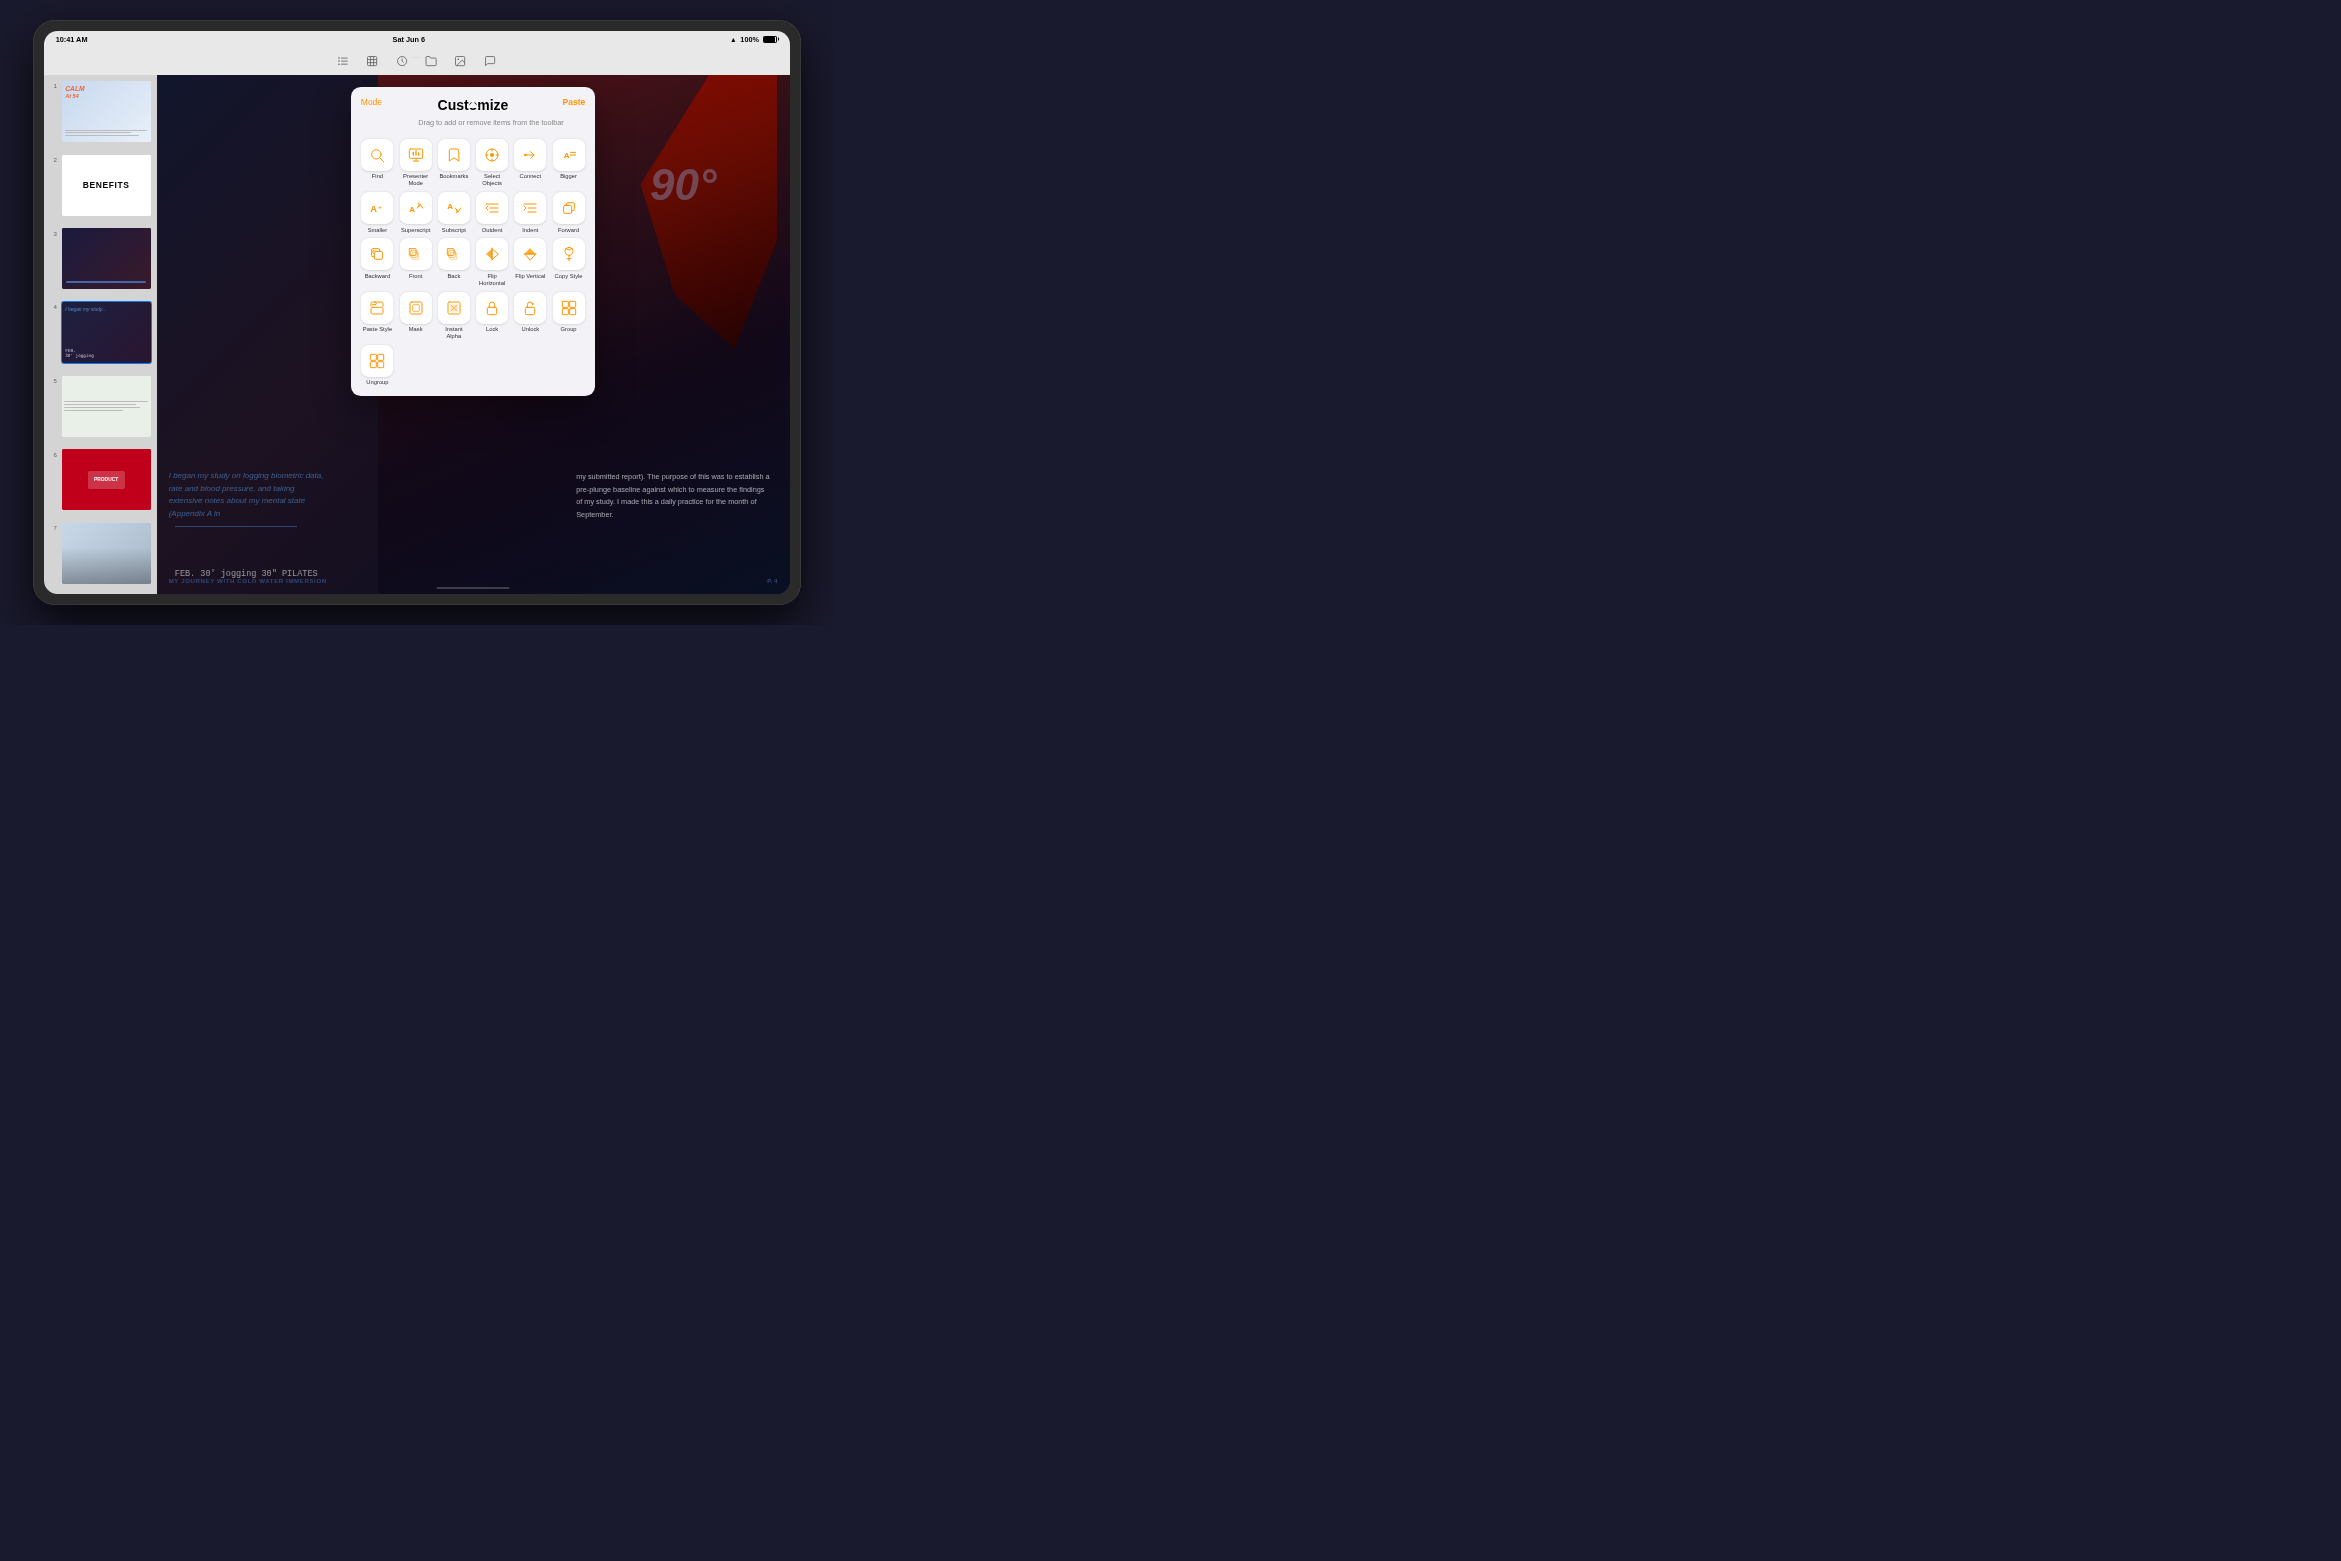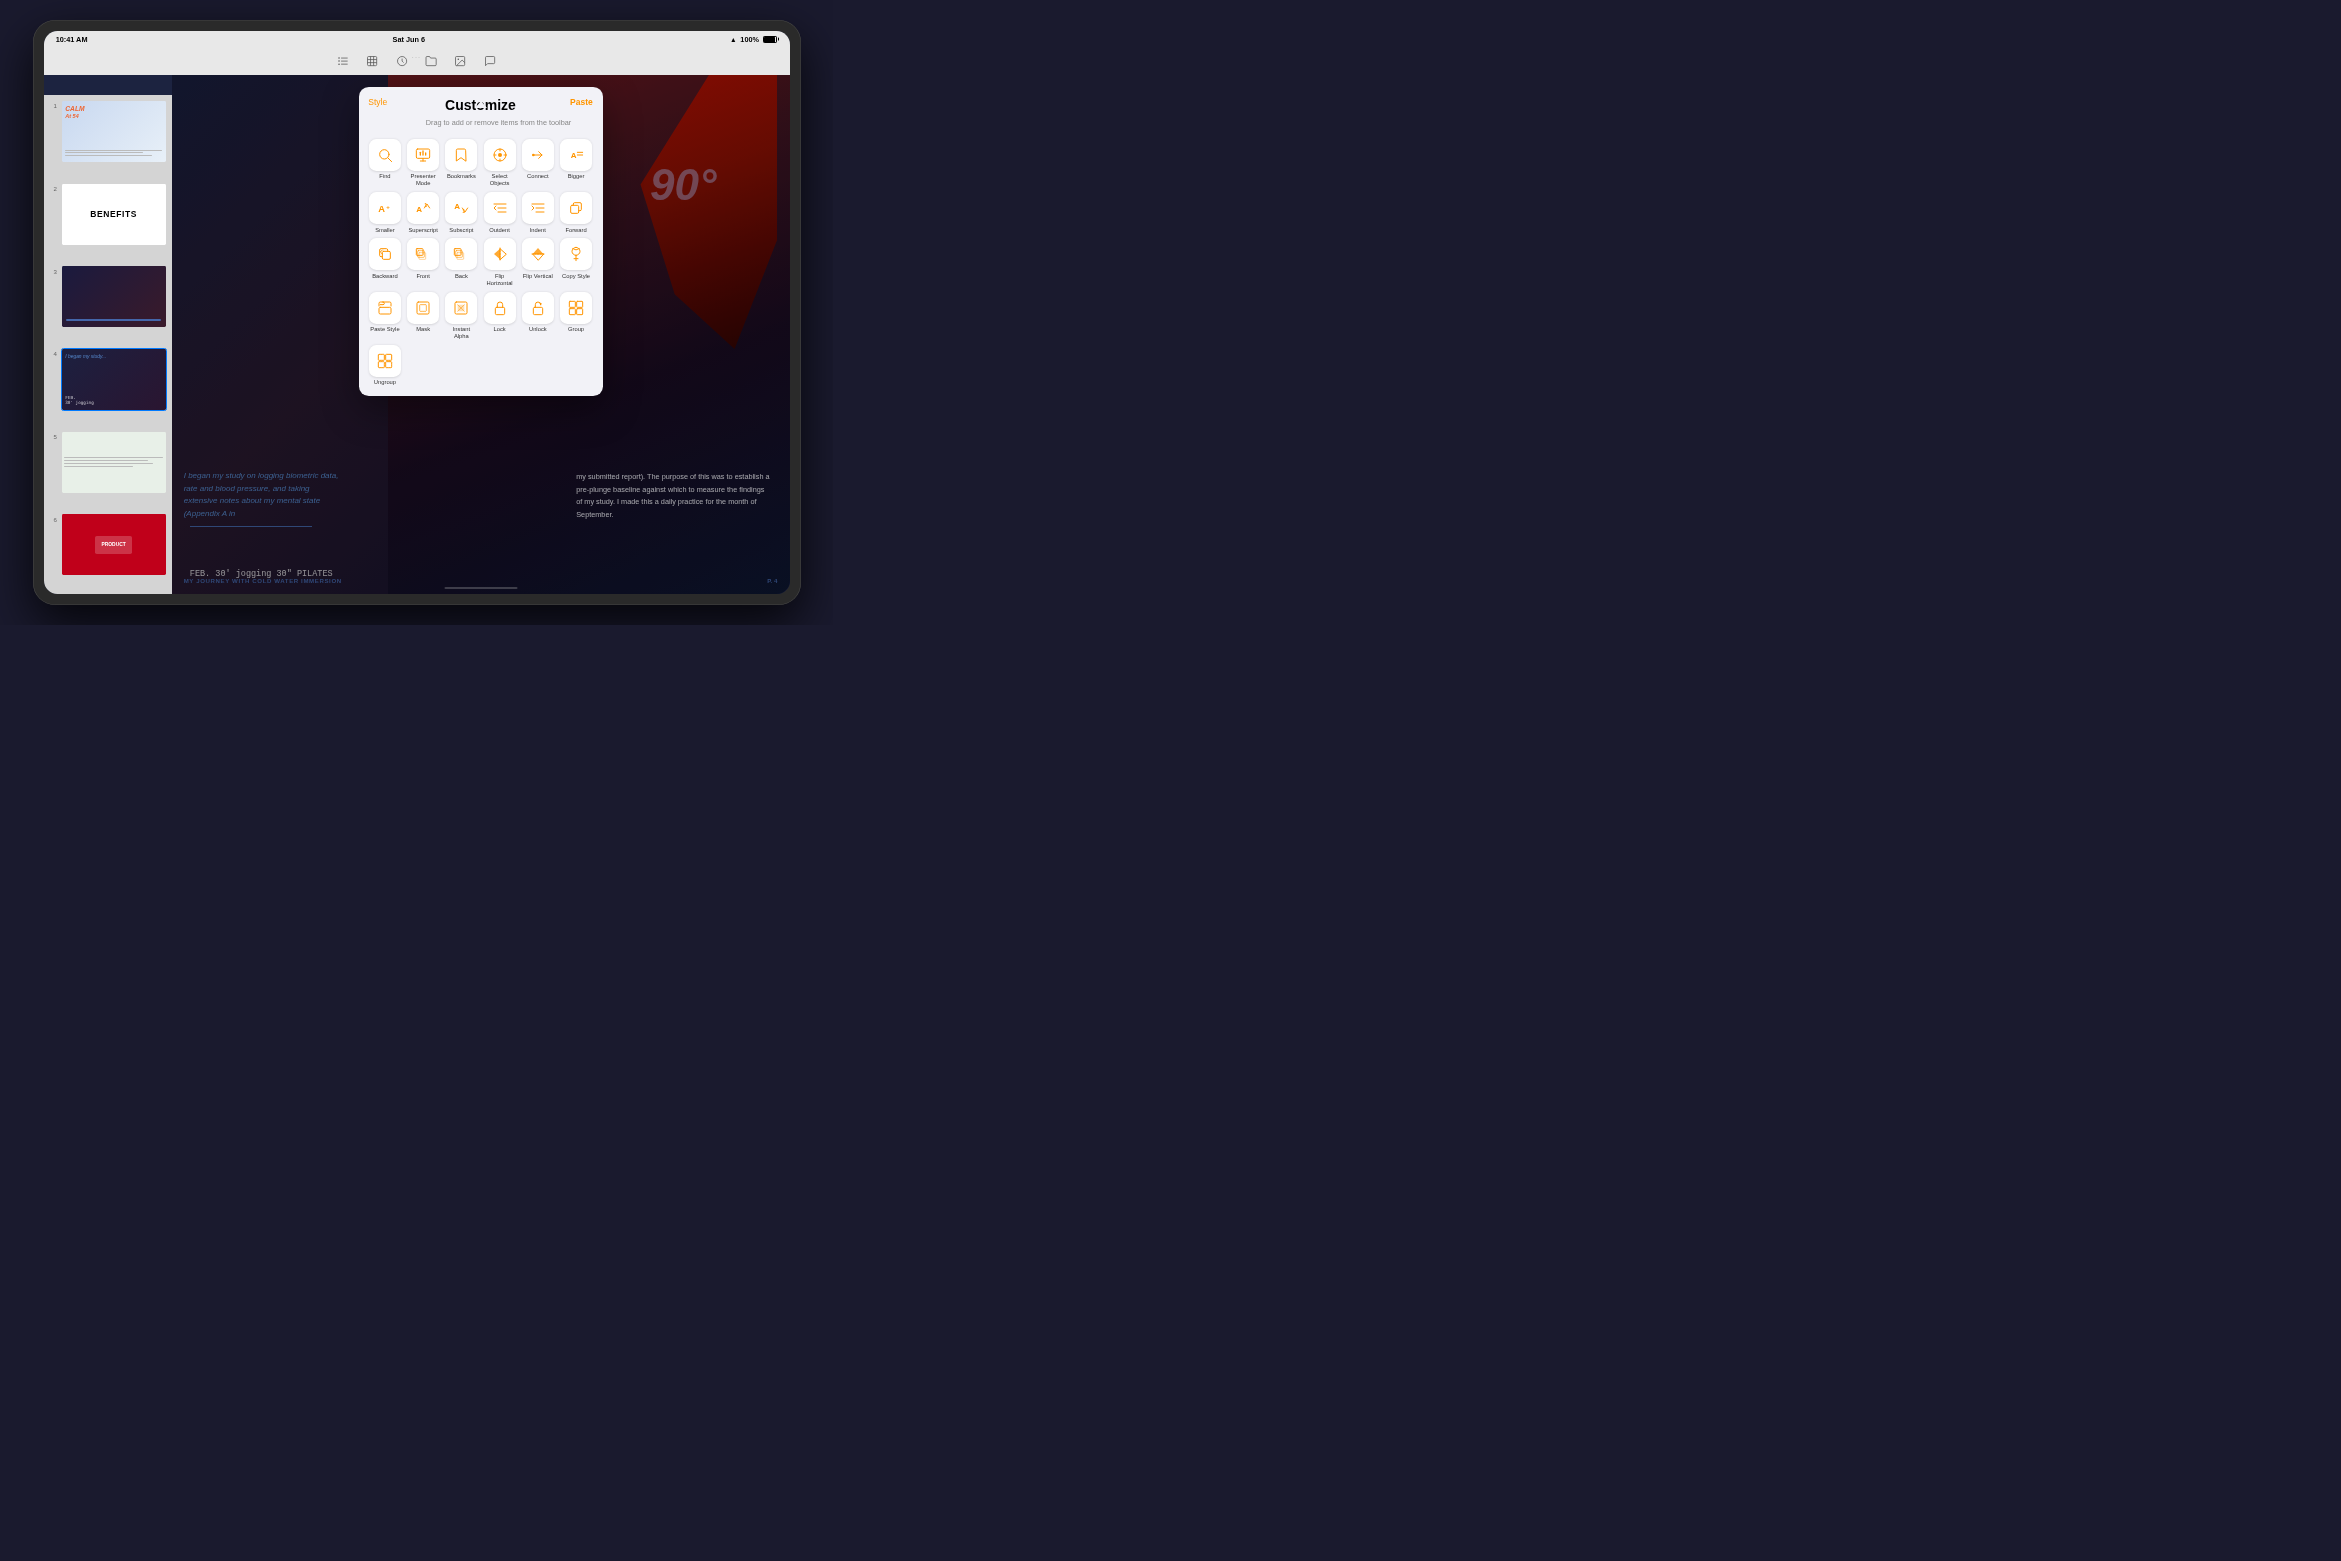--- a/index.html
+++ b/index.html
@@ -132,31 +132,30 @@
     
     .main-content {
       flex: 1;
       display: flex;
       overflow: hidden;
       position: relative;
     }
 
     
     .sidebar {
-      width: 128px;
+      width: 113px;
       background: #d4d4d4;
       flex-shrink: 0;
       overflow-y: auto;
       display: flex;
       flex-direction: column;
-      gap: 16px;
+      gap: 7px;
       padding: 4.9px 4.9px;
       position: relative;
       z-index: 5;
-      margin-top: 20px;
     }
     .sidebar-thumb {
       display: flex;
       align-items: flex-start;
       gap: 3.7px;
       margin-bottom: 3.7px;
     }
     .thumb-num {
       font-size: 6.1px;
       color: #666;
@@ -567,21 +566,21 @@
           <div style="color:#4466aa;font-size:6.1px;font-weight:600;letter-spacing:0.6px;">MY JOURNEY WITH COLD WATER IMMERSION</div>
           <div style="color:#4466aa;font-size:6.1px;font-weight:600;">P. 4</div>
         </div>
 
         <div class="modal-overlay">
 
           <div style="position:absolute;top:25.6px;left:50%;transform:translateX(-50%);width:0;height:0;border-left:6.1px solid transparent;border-right:6.1px solid transparent;border-bottom:7.3px solid #f2f2f7;z-index:201;"></div>
 
           <div class="customize-modal">
             <div class="modal-header">
-              <button class="modal-reset-btn">Style</button>
+              <button class="modal-reset-btn">Mode</button>
               <span class="modal-title">Customize</span>
               <button class="modal-done-btn">Paste</button>
             </div>
             <div class="modal-subtitle">Drag to add or remove items from the toolbar</div>
 
             <div class="modal-grid">
 
               <div class="tool-item">
                 <div class="tool-icon-box">
                   <svg viewBox="0 0 24 24">

